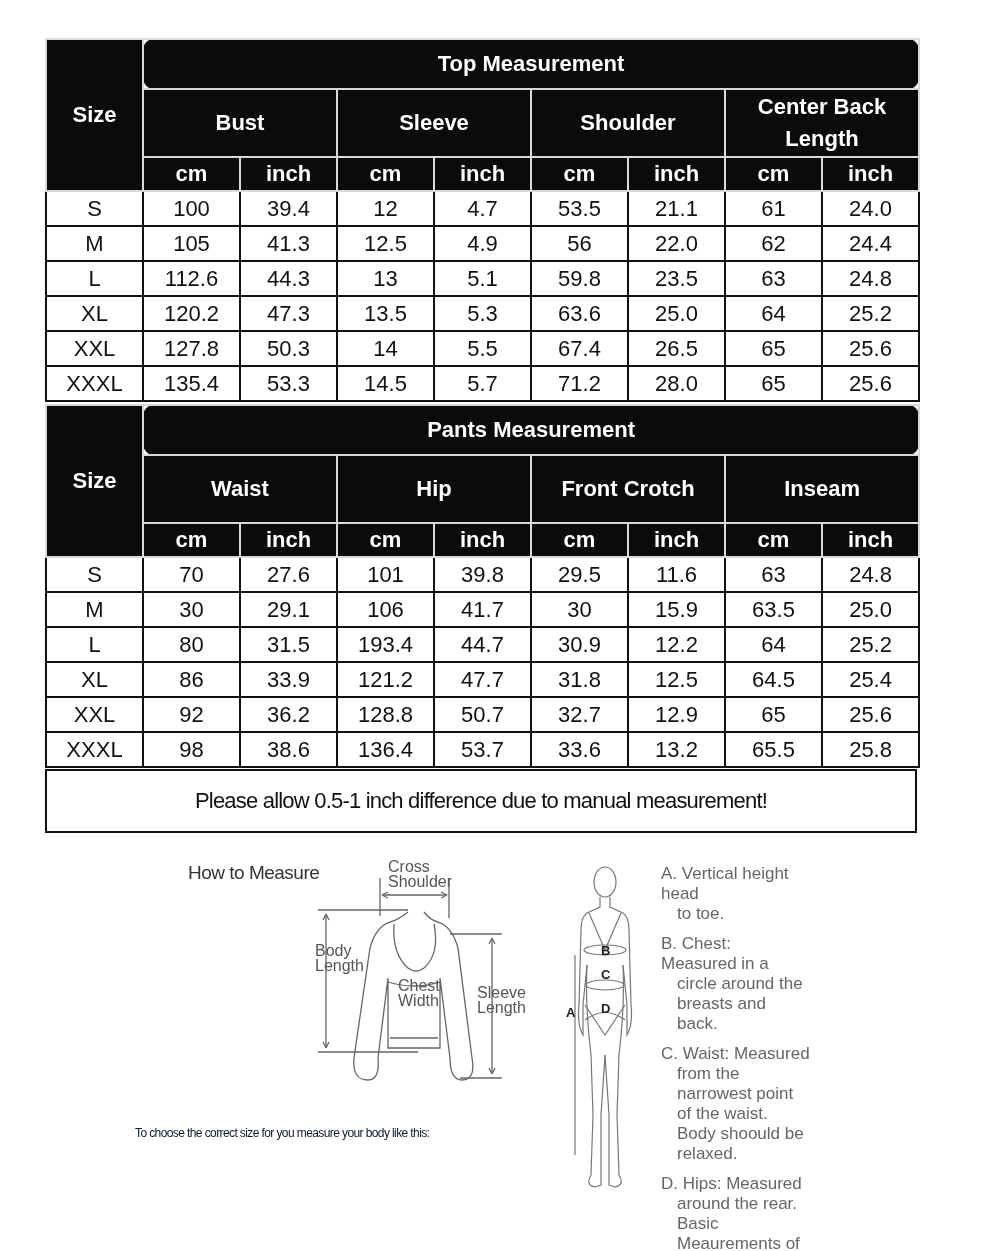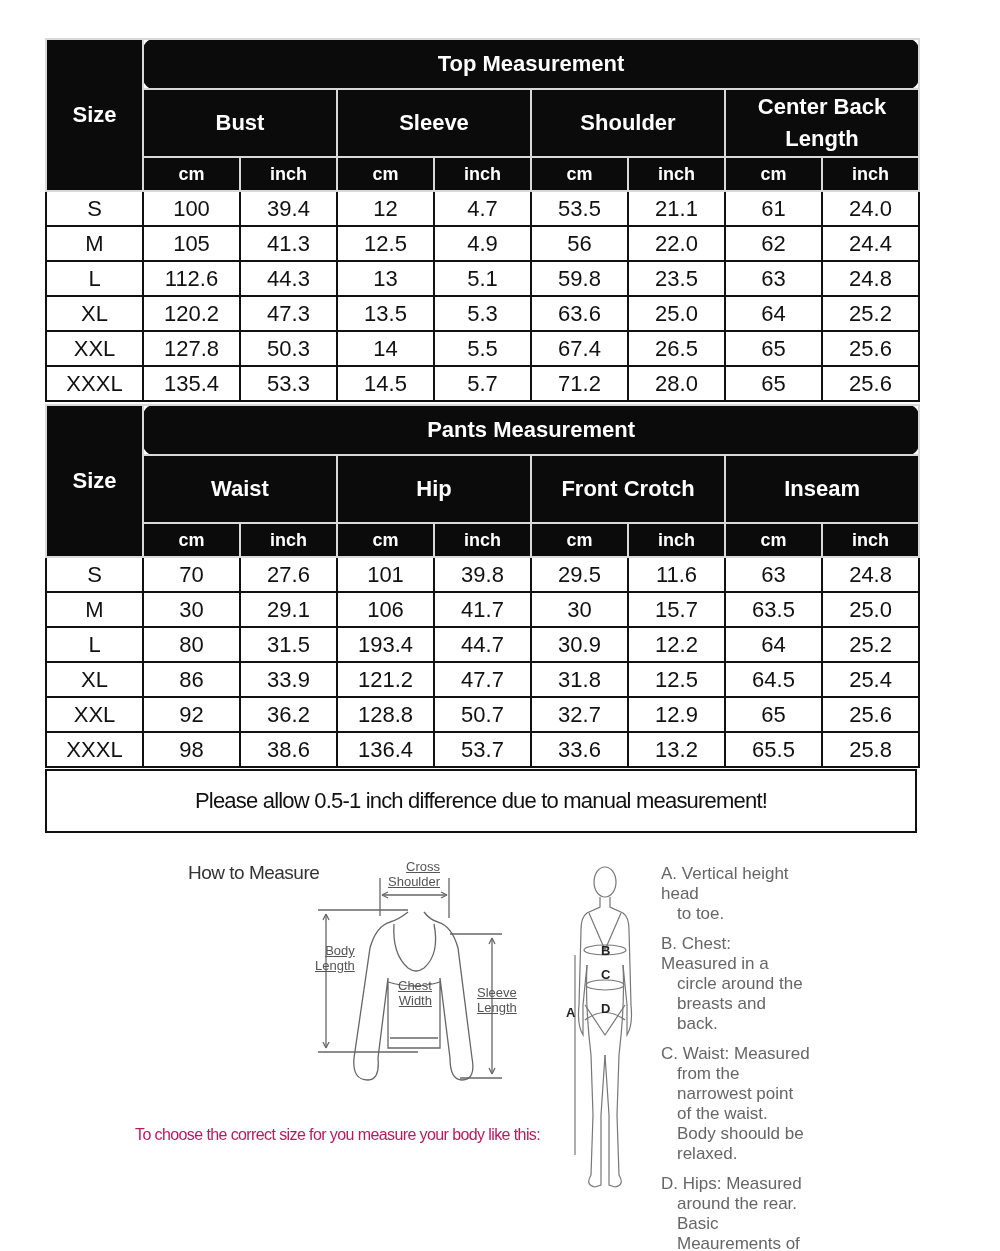--- a/index.html
+++ b/index.html
@@ -5,35 +5,35 @@
   html, body { margin: 0; padding: 0; background: #ffffff; }
   body { width: 1000px; height: 1251px; position: relative; overflow: hidden;
          font-family: "Liberation Sans", sans-serif; color: #111; }
 
   table.size { position: absolute; left: 45px; border-collapse: collapse; table-layout: fixed; width: 872px; }
   table.size td { text-align: center; vertical-align: middle; padding: 0; }
   table.size .hd { background: #0b0b0b; color: #fff; font-weight: bold; border: 2px solid #d9d9d9; }
   table.size .hd-size { font-size: 22px; margin-top: 32px; }
   table.size .hd-title { font-size: 22px; height: 48px; border-radius: 11px; }
   table.size .hd-group { font-size: 22px; height: 66px; line-height: 32px; }
-  table.size .hd-unit { font-size: 18px; height: 32px; }
+  table.size .hd-unit { font-size: 22px; height: 32px; }
   table.size .cell { background: #fff; color: #111; font-size: 22px; height: 33px; border: 2px solid #111; }
   table.size col.c-size { width: 97px; }
   table.size col.c-v { width: 97px; }
 
   #top-table { top: 38px; }
   #pants-table { top: 404px; }
 
   .note-box { position: absolute; left: 45px; top: 769px; width: 868px; height: 60px;
               border: 2px solid #111; display: flex; align-items: center; justify-content: center;
               font-size: 22px; letter-spacing: -0.8px; color: #111; }
 
   .htm-title { position: absolute; left: 188px; top: 862px; font-size: 19px; color: #333; letter-spacing: -0.5px; }
-  .diagram-label { position: absolute; font-size: 13px; color: #555; line-height: 15px; text-align: right; text-decoration: underline; }
-  .choose-text { position: absolute; left: 135px; top: 1126px; font-size: 16px; color: #be185d; letter-spacing: -0.6px; }
+  .diagram-label { position: absolute; font-size: 16px; color: #555; line-height: 15px; text-align: left; }
+  .choose-text { position: absolute; left: 135px; top: 1126px; font-size: 12px; color: #0f172a; letter-spacing: -0.6px; }
 
   .body-notes { position: absolute; left: 661px; top: 864px; width: 150px; font-size: 17px; color: #666; line-height: 20px; }
   .body-notes .note { margin-bottom: 10px; }
   .body-notes .note .indent { padding-left: 16px; display: block; }
 
   svg { position: absolute; }
 </style>
 </head>
 <body>
 
@@ -187,21 +187,21 @@
         <td class="cell">63</td>
         <td class="cell">24.8</td>
       </tr>
       <tr>
         <td class="cell">M</td>
         <td class="cell">30</td>
         <td class="cell">29.1</td>
         <td class="cell">106</td>
         <td class="cell">41.7</td>
         <td class="cell">30</td>
-        <td class="cell">15.7</td>
+        <td class="cell">15.9</td>
         <td class="cell">63.5</td>
         <td class="cell">25.0</td>
       </tr>
       <tr>
         <td class="cell">L</td>
         <td class="cell">80</td>
         <td class="cell">31.5</td>
         <td class="cell">193.4</td>
         <td class="cell">44.7</td>
         <td class="cell">30.9</td>

